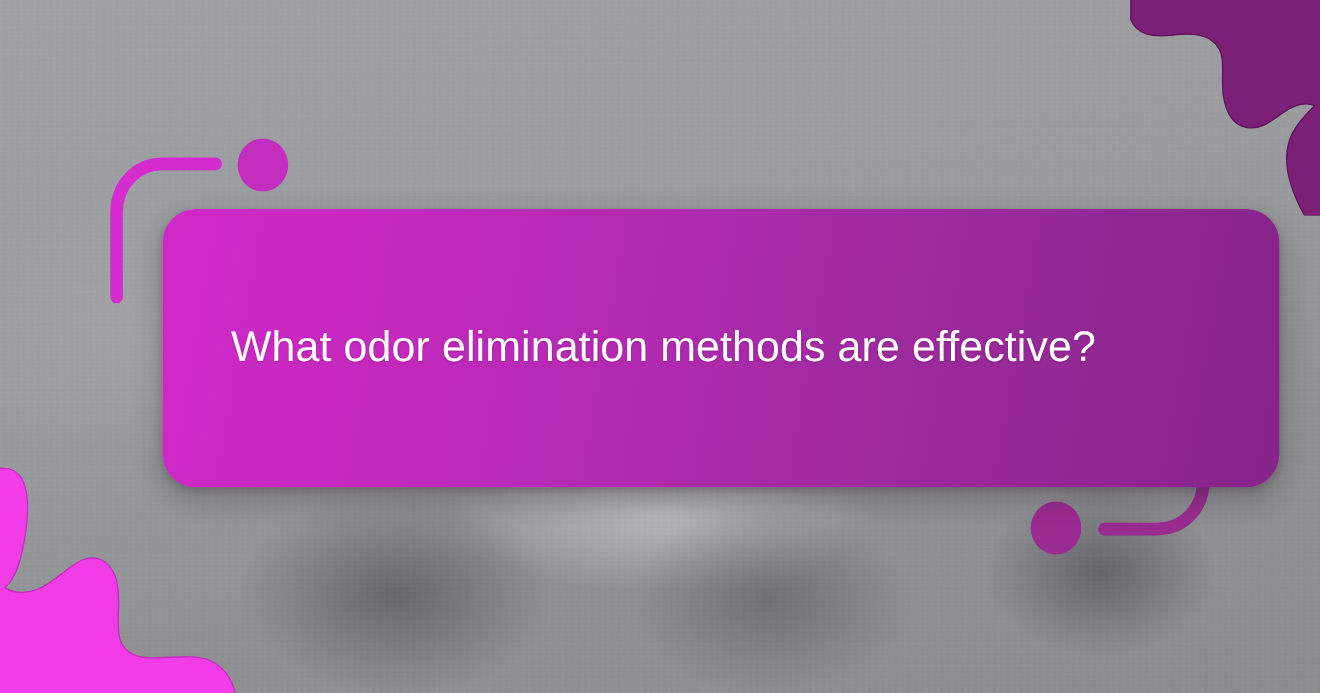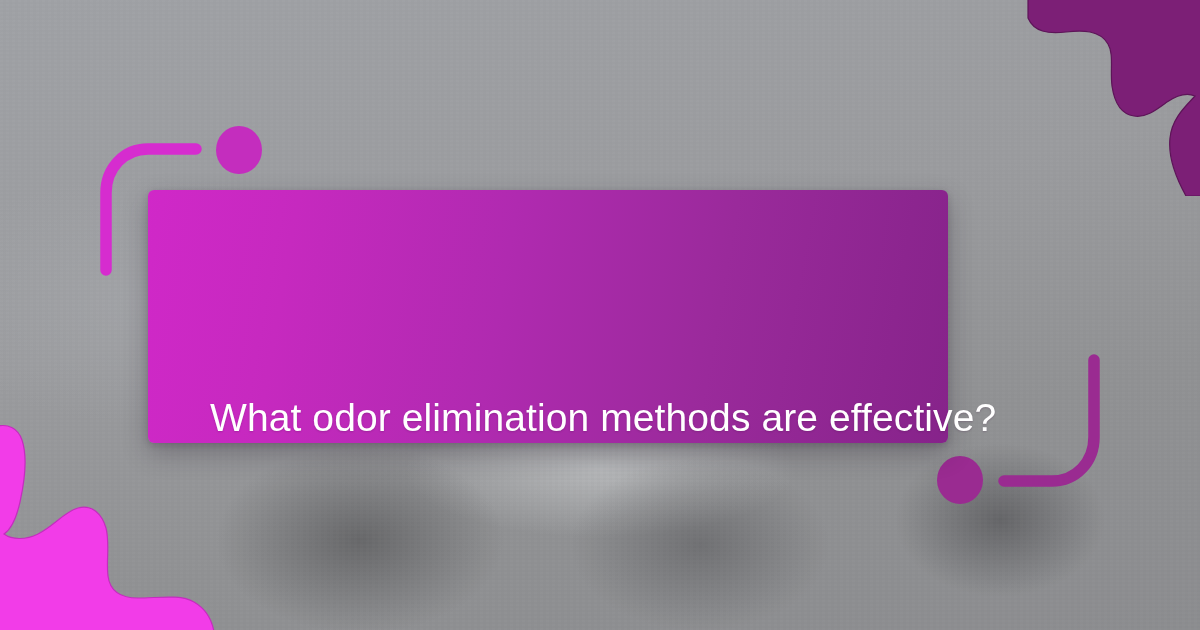--- a/index.html
+++ b/index.html
@@ -48,25 +48,25 @@
 
   
   .dot { position:absolute; border-radius:50%; }
   #dot-tl { left:216px; top:126px; width:46px; height:48px; background:#c42dbe; }
   #dot-br { left:937px; top:456px; width:46px; height:48px; background:#9a2b91; }
 
   
   #question-card {
     position:absolute;
     left:148px; top:190px;
-    width:800px; height:253px;
-    border-radius:6px;
+    width:1015px; height:253px;
+    border-radius:30px;
     background:linear-gradient(100deg, #d028c8 0%, #c629bf 18%, #b02ab0 44%, #9a2a9b 70%, #86238a 100%);
     box-shadow:0 10px 26px rgba(40,30,45,.30), 0 2px 6px rgba(40,30,45,.18);
-    display:flex; align-items:flex-end;
+    display:flex; align-items:center;
   }
   #question-text {
     color:#ffffff;
     font-size:39px;
     font-weight:400;
     letter-spacing:.1px;
     line-height:1.25;
     padding:0 62px;
     white-space:nowrap;
     text-shadow:0 1px 2px rgba(60,20,60,.22);

